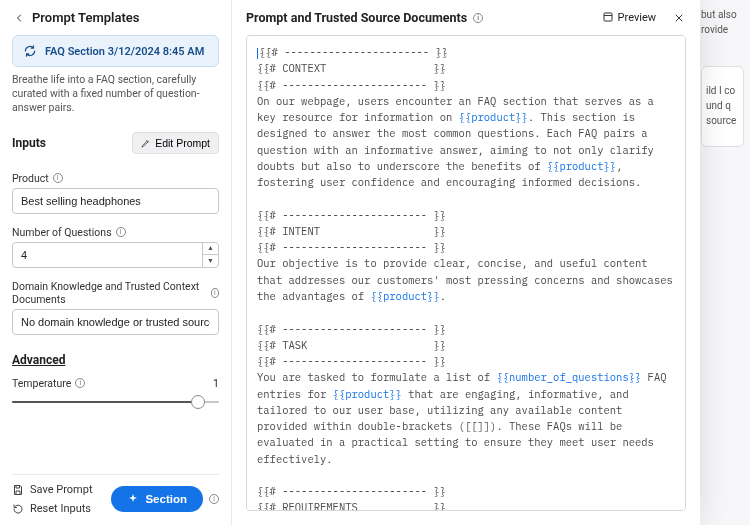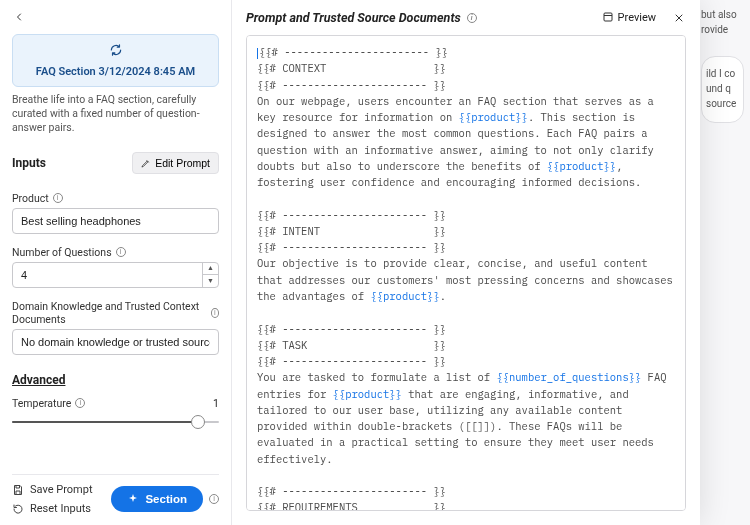--- a/index.html
+++ b/index.html
@@ -21,23 +21,23 @@
   padding: 8px 6px;
   font-size: 10px;
   color: #555;
   overflow: hidden;
   line-height: 1.3;
 }
 .bg-right .frag { white-space: nowrap; margin-bottom: 2px; }
 .bg-right .card {
   background:#fff;
   border:1px solid #e0e0e4;
-  border-radius:14px;
-  margin-top:20px;
-  padding:10px 4px;
+  border-radius:6px;
+  margin-top:30px;
+  padding:17px 4px;
 }
 .modal {
   position: absolute;
   left: 0; top: 0;
   width: 700px; height: 525px;
   background: #fff;
   display: flex;
   box-shadow: 0 0 30px rgba(0,0,0,.12);
 }
 .left {
@@ -56,21 +56,20 @@
 .file-card {
   background: #eaf3fc;
   border: 1px solid #c9def3;
   border-radius: 6px;
   padding: 8px 10px;
   display: flex; align-items: center; gap: 8px;
   font-size: 11px;
   font-weight: 600;
   color: #1a4e8a;
   margin-bottom: 6px;
-  flex-direction: column;
 }
 .file-icon { width:14px;height:14px; color:#1a4e8a; }
 .desc {
   font-size: 10.5px;
   color: #555;
   line-height: 1.35;
   margin-bottom: 16px;
 }
 .section-h {
   font-size: 12px; font-weight: 700;
@@ -154,21 +153,21 @@
 .gen-info { margin-left:6px; }
 .right {
   flex:1;
   display:flex; flex-direction:column;
   min-width:0;
 }
 .right-header {
   display:flex; align-items:center; justify-content:space-between;
   padding:10px 14px;
 }
-.right-title { font-size:12.5px; font-weight:700; display:flex; align-items:center; gap:6px;font-style:italic;}
+.right-title { font-size:12.5px; font-weight:700; display:flex; align-items:center; gap:6px;}
 .right-header-actions { display:flex; align-items:flex-start; gap:16px;}
 .preview-link { font-size:11px; display:flex; align-items:center; gap:4px; cursor:pointer;}
 .close-x { width:14px;height:14px; cursor:pointer; display:flex; align-items:center; justify-content:center;}
 .code-area {
   margin:0 14px 14px;
   border:1px solid #d6d6da;
   border-radius:4px;
   flex:1;
   overflow:auto;
   background:#fff;
@@ -205,20 +204,21 @@
 
 <div class="modal">
 
   <div class="left">
     <div class="left-header">
       <span class="back-arrow">
         <svg width="12" height="12" viewBox="0 0 24 24">
             <path d="M15 6l-6 6 6 6" stroke="#333" stroke-width="2" fill="none" stroke-linecap="round" stroke-linejoin="round"></path>
           </svg>
       </span>
+      <span class="left-title">Prompt Templates</span>
     </div>
 
     <div class="file-card">
       <span class="file-icon">
         <svg width="14" height="14" viewBox="0 0 24 24">
             <path d="M4 12a8 8 0 0 1 14-5M20 12a8 8 0 0 1-14 5M18 3v4h-4M6 21v-4h4" stroke="#1a4e8a" stroke-width="2" fill="none" stroke-linecap="round" stroke-linejoin="round"></path>
           </svg>
       </span>
       <span>FAQ Section 3/12/2024 8:45 AM</span>
     </div>

